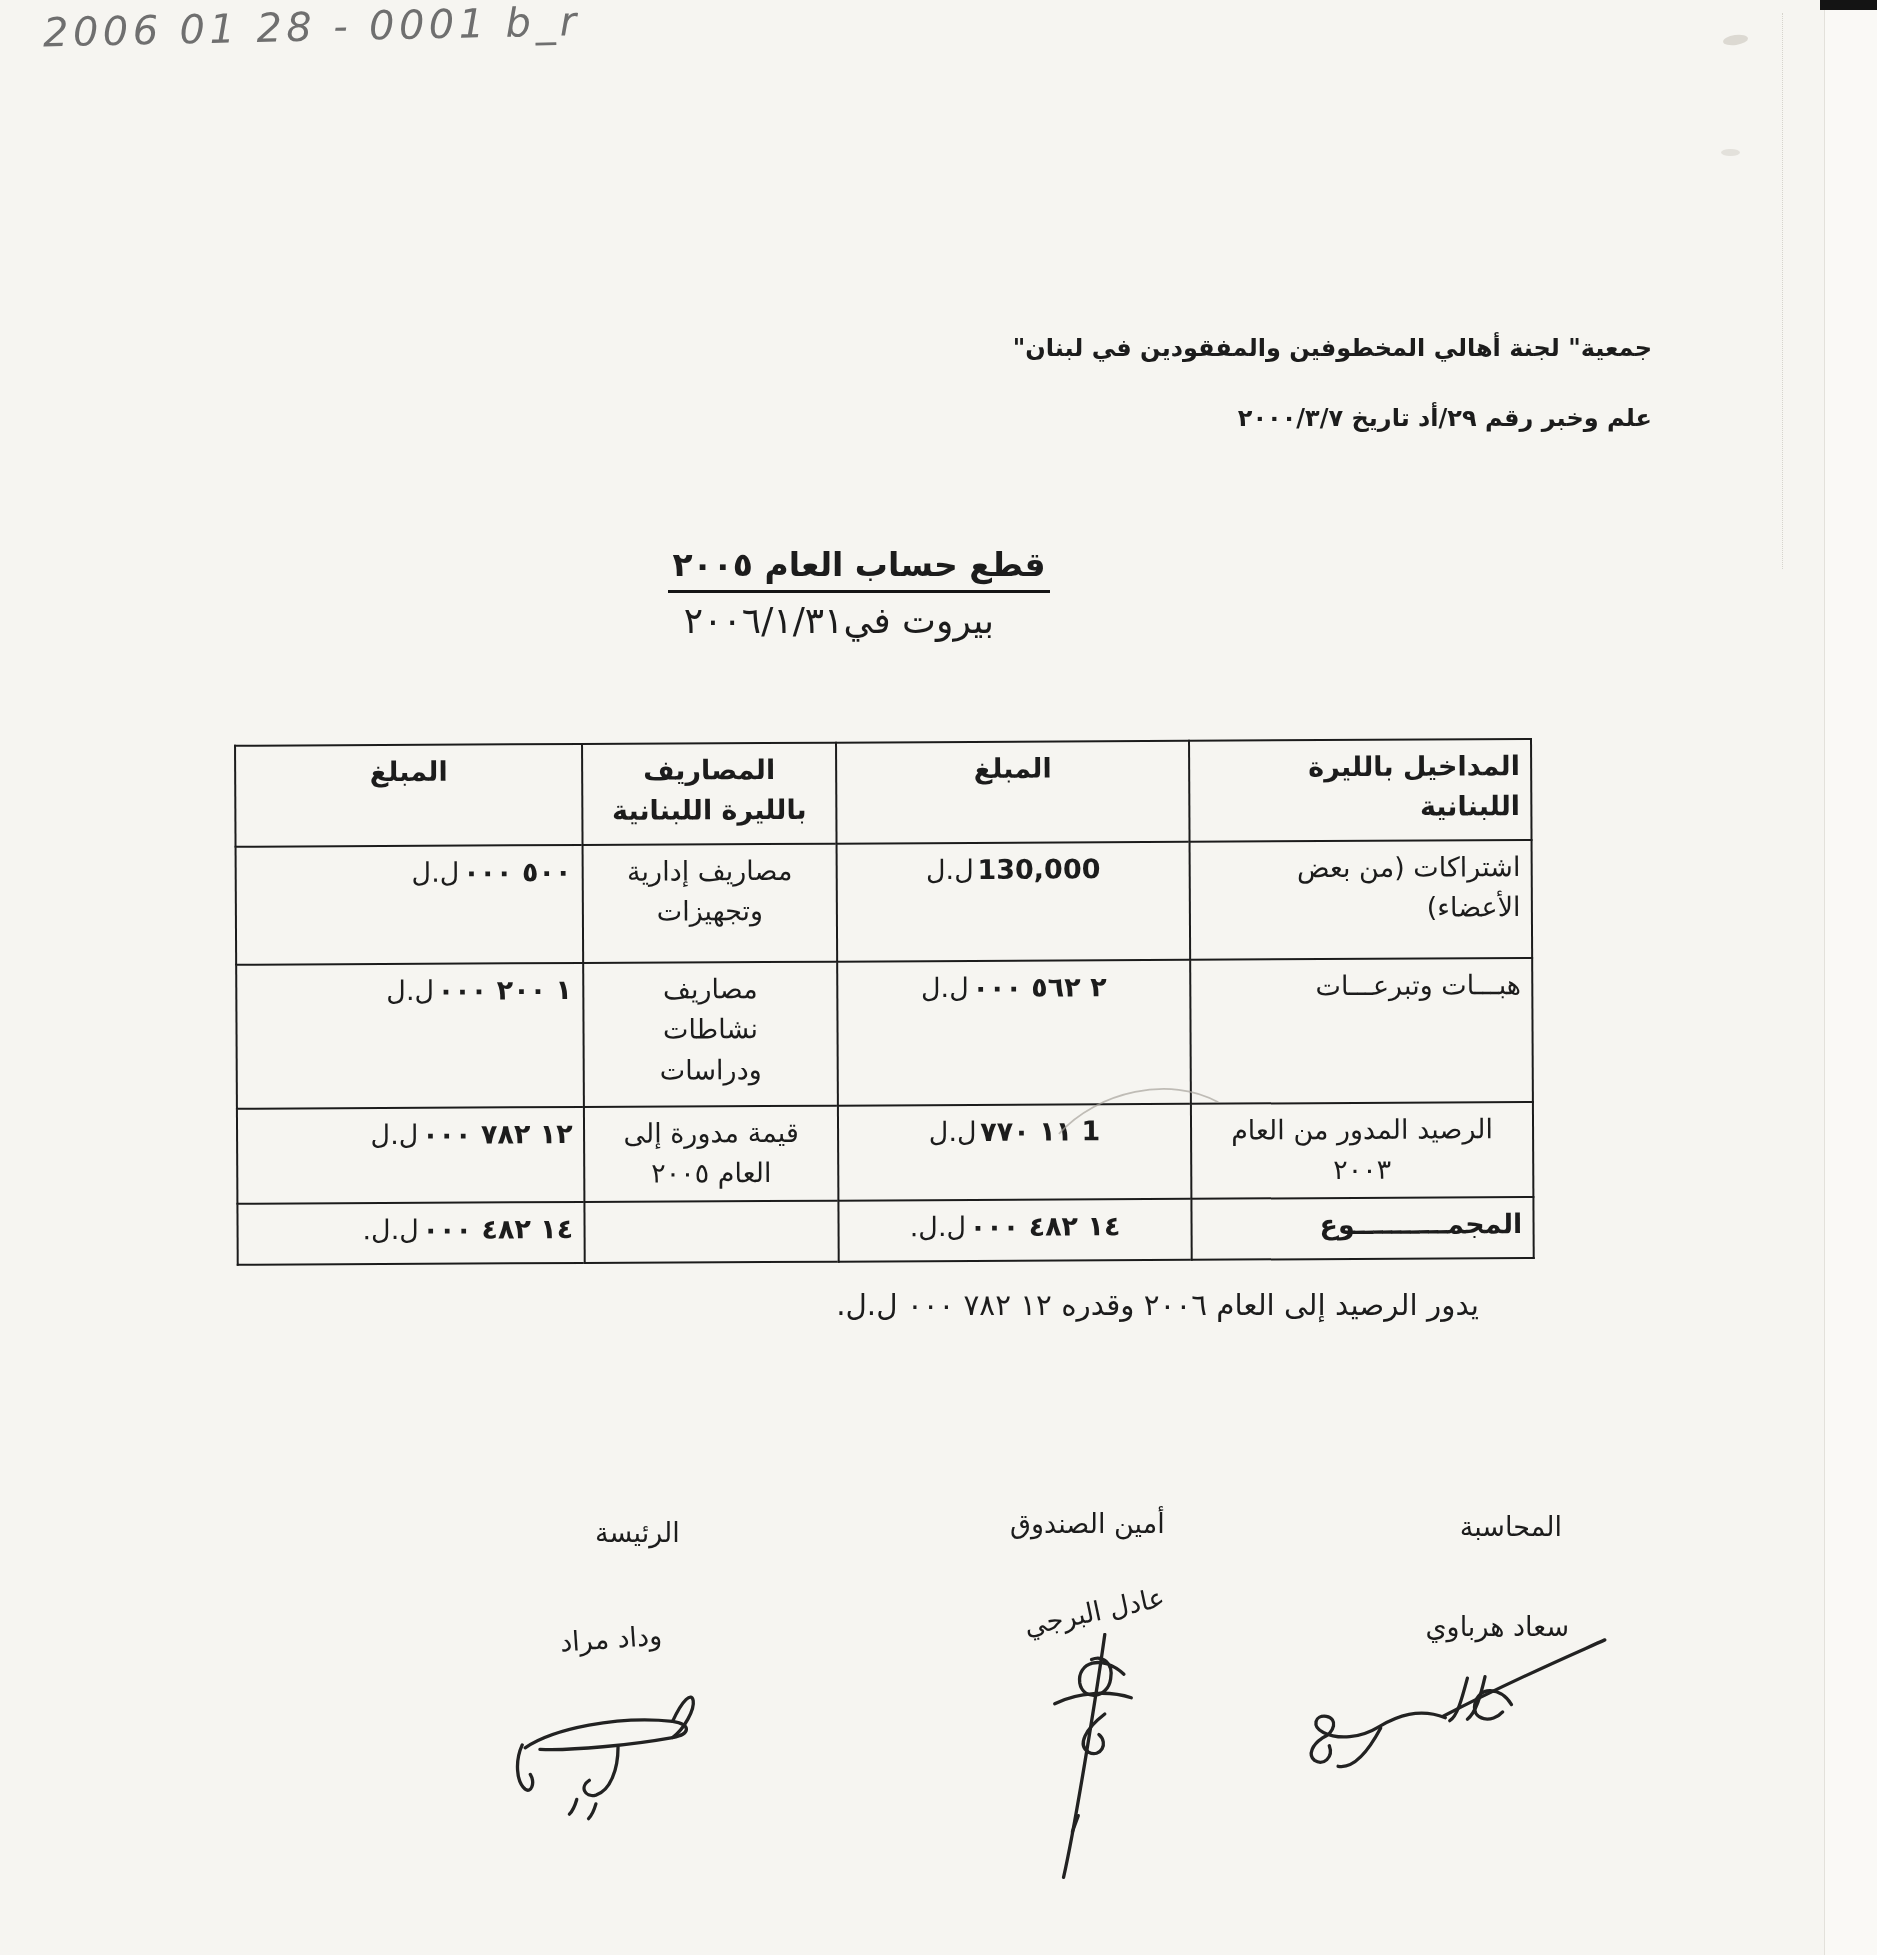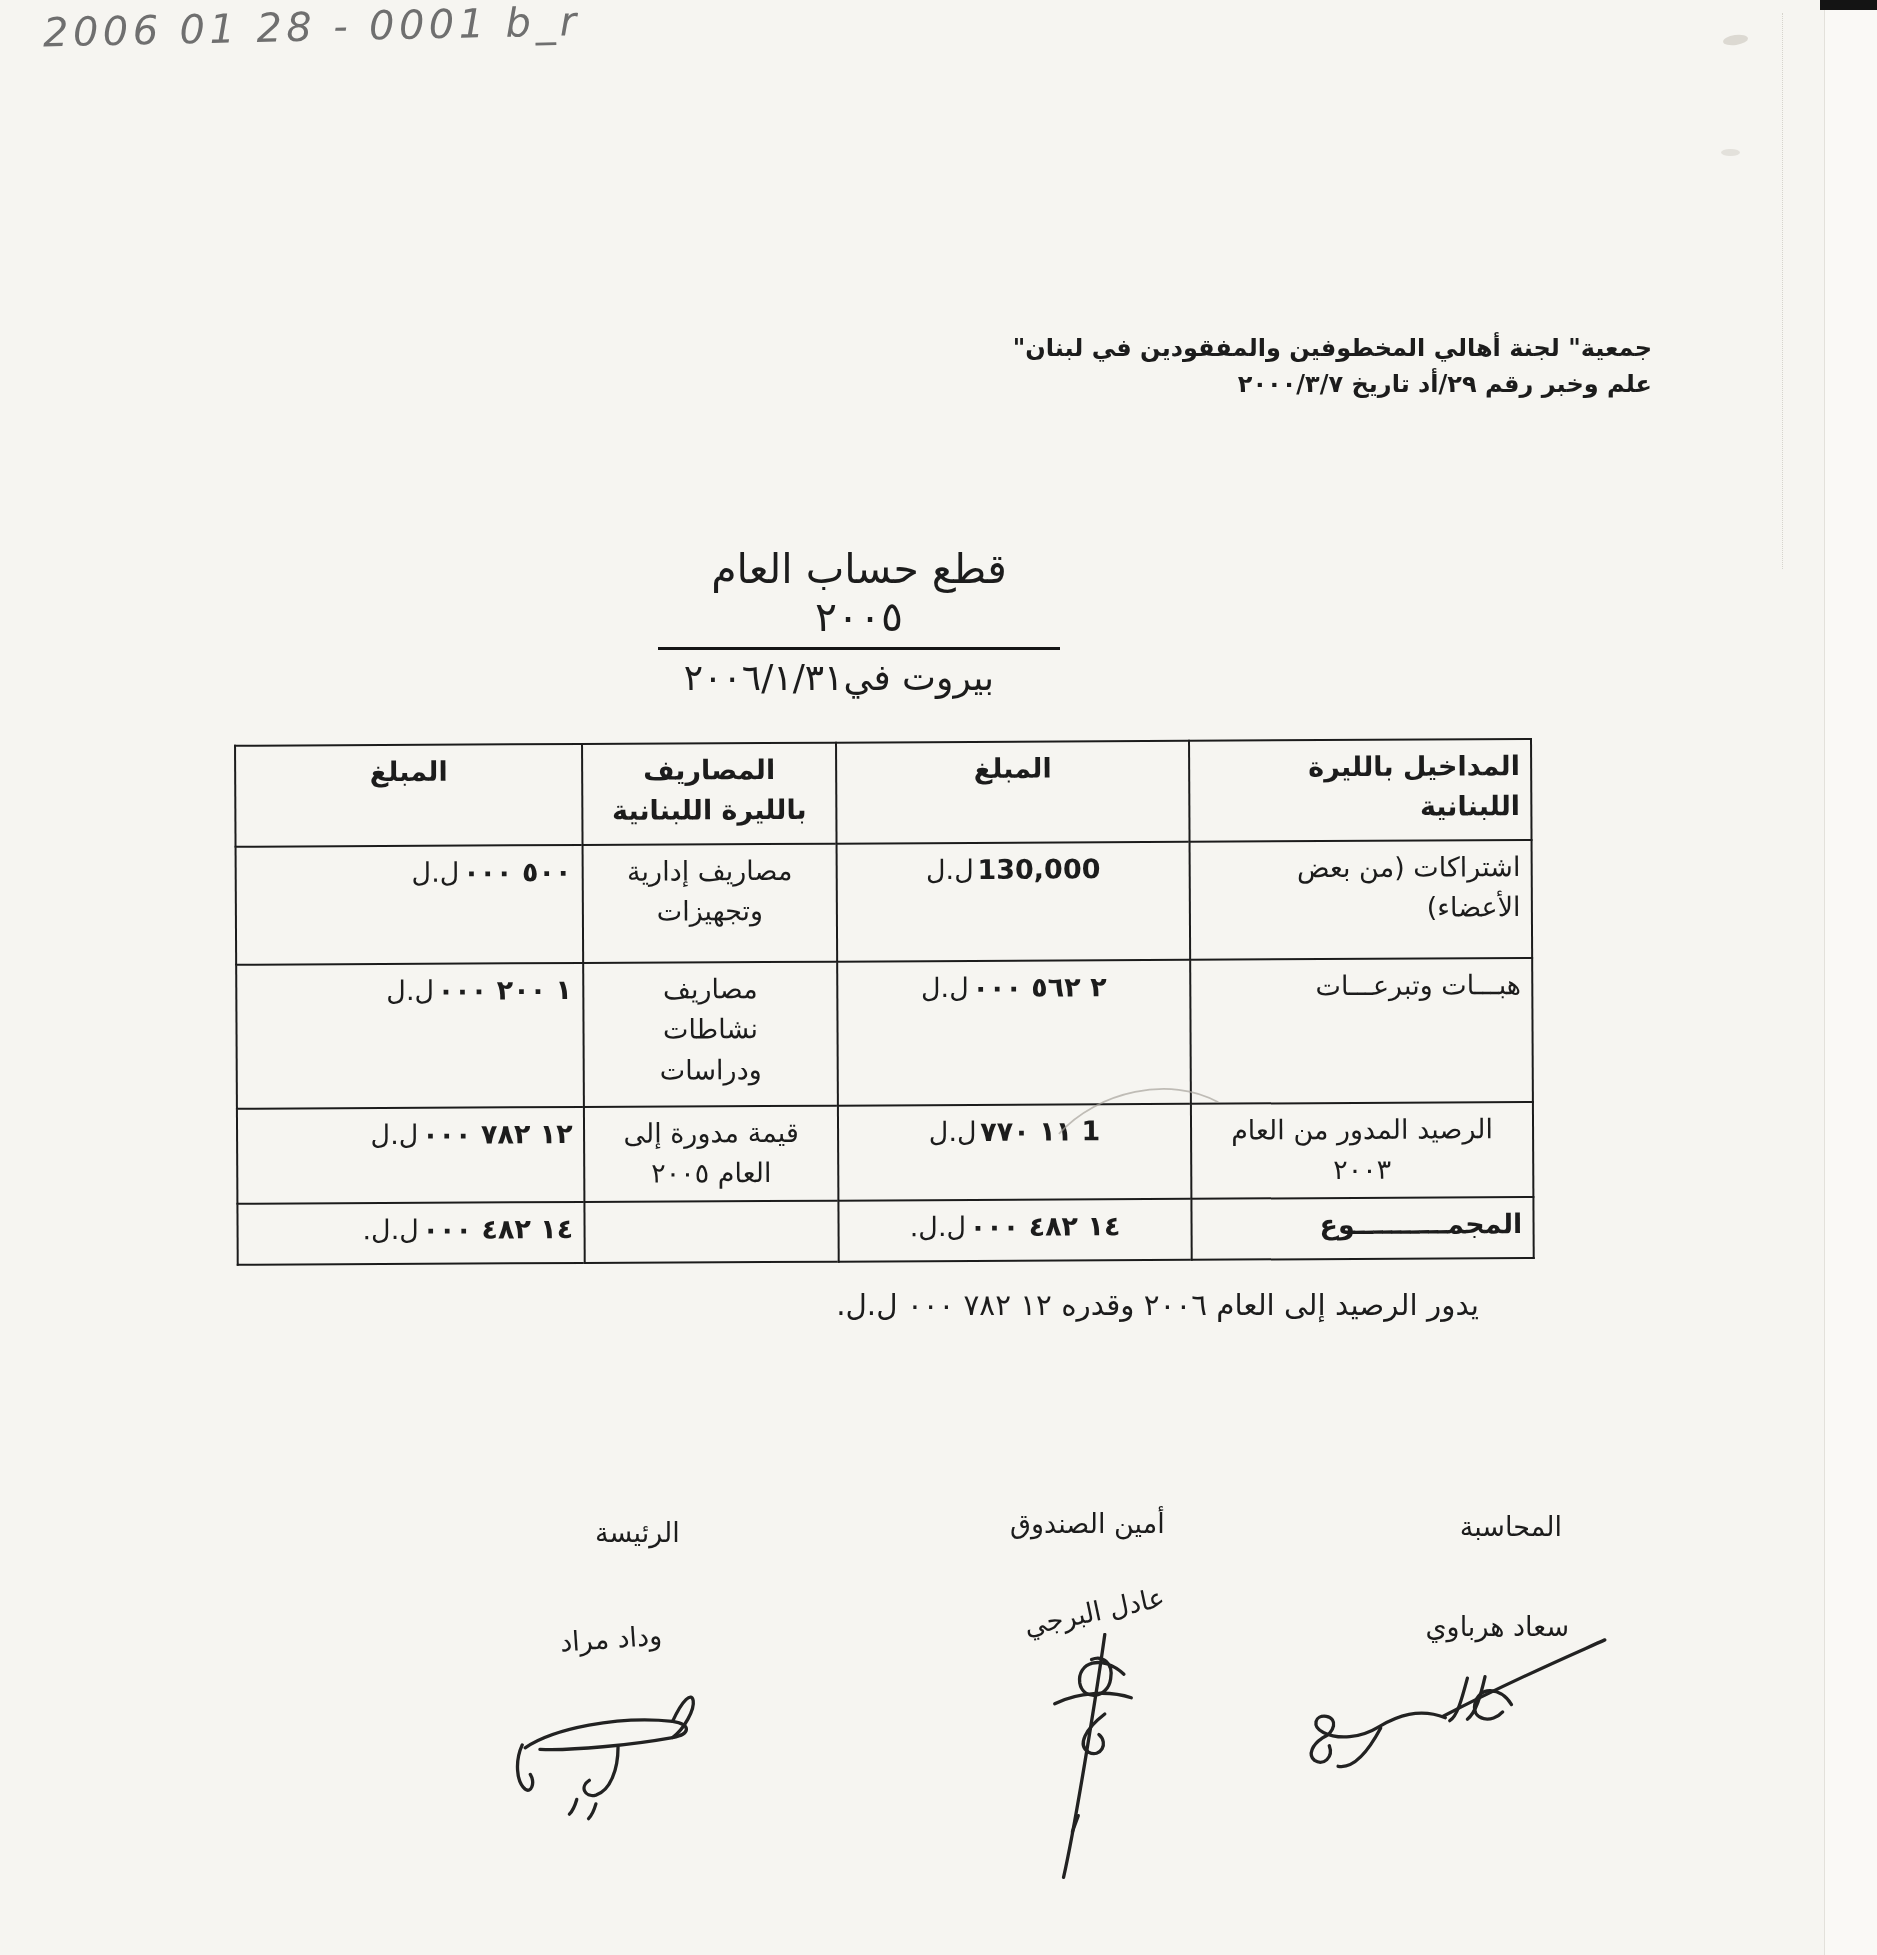--- a/index.html
+++ b/index.html
@@ -24,25 +24,25 @@
   
   .scan-note{
     position:absolute;left:43px;top:4.4px;width:515px;
     font-size:40px;font-style:italic;letter-spacing:4.4px;
     color:#6f6f6f;transform:rotate(-1.2deg);white-space:nowrap;
   }
 
   
   .org{position:absolute;top:330px;right:225px;text-align:right;direction:rtl;}
   .org .l1{font-size:24px;font-weight:700;line-height:1.5;}
-  .org .l2{font-size:24px;font-weight:700;line-height:1.5;}
+  .org .l2{font-size:24px;font-weight:700;line-height:1.5;margin-top:34px;}
 
   
   .titleblock{position:absolute;top:545px;left:618px;width:442px;text-align:center;direction:rtl;}
-  .doc-title{display:inline-block;font-size:41px;font-weight:400;
+  .doc-title{display:inline-block;font-size:33px;font-weight:700;
     border-bottom:3.7px solid #151515;padding:0 4.4px 5.9px 4.4px;margin-left:40px;}
   .doc-subtitle{margin-top:7.4px;font-size:36px;}
 
   
   table.acct{
     position:absolute;left:234px;top:738px;width:1297px;
     border-collapse:collapse;table-layout:fixed;
     direction:rtl;
     transform:rotate(-0.3deg);transform-origin:top right;
   }

